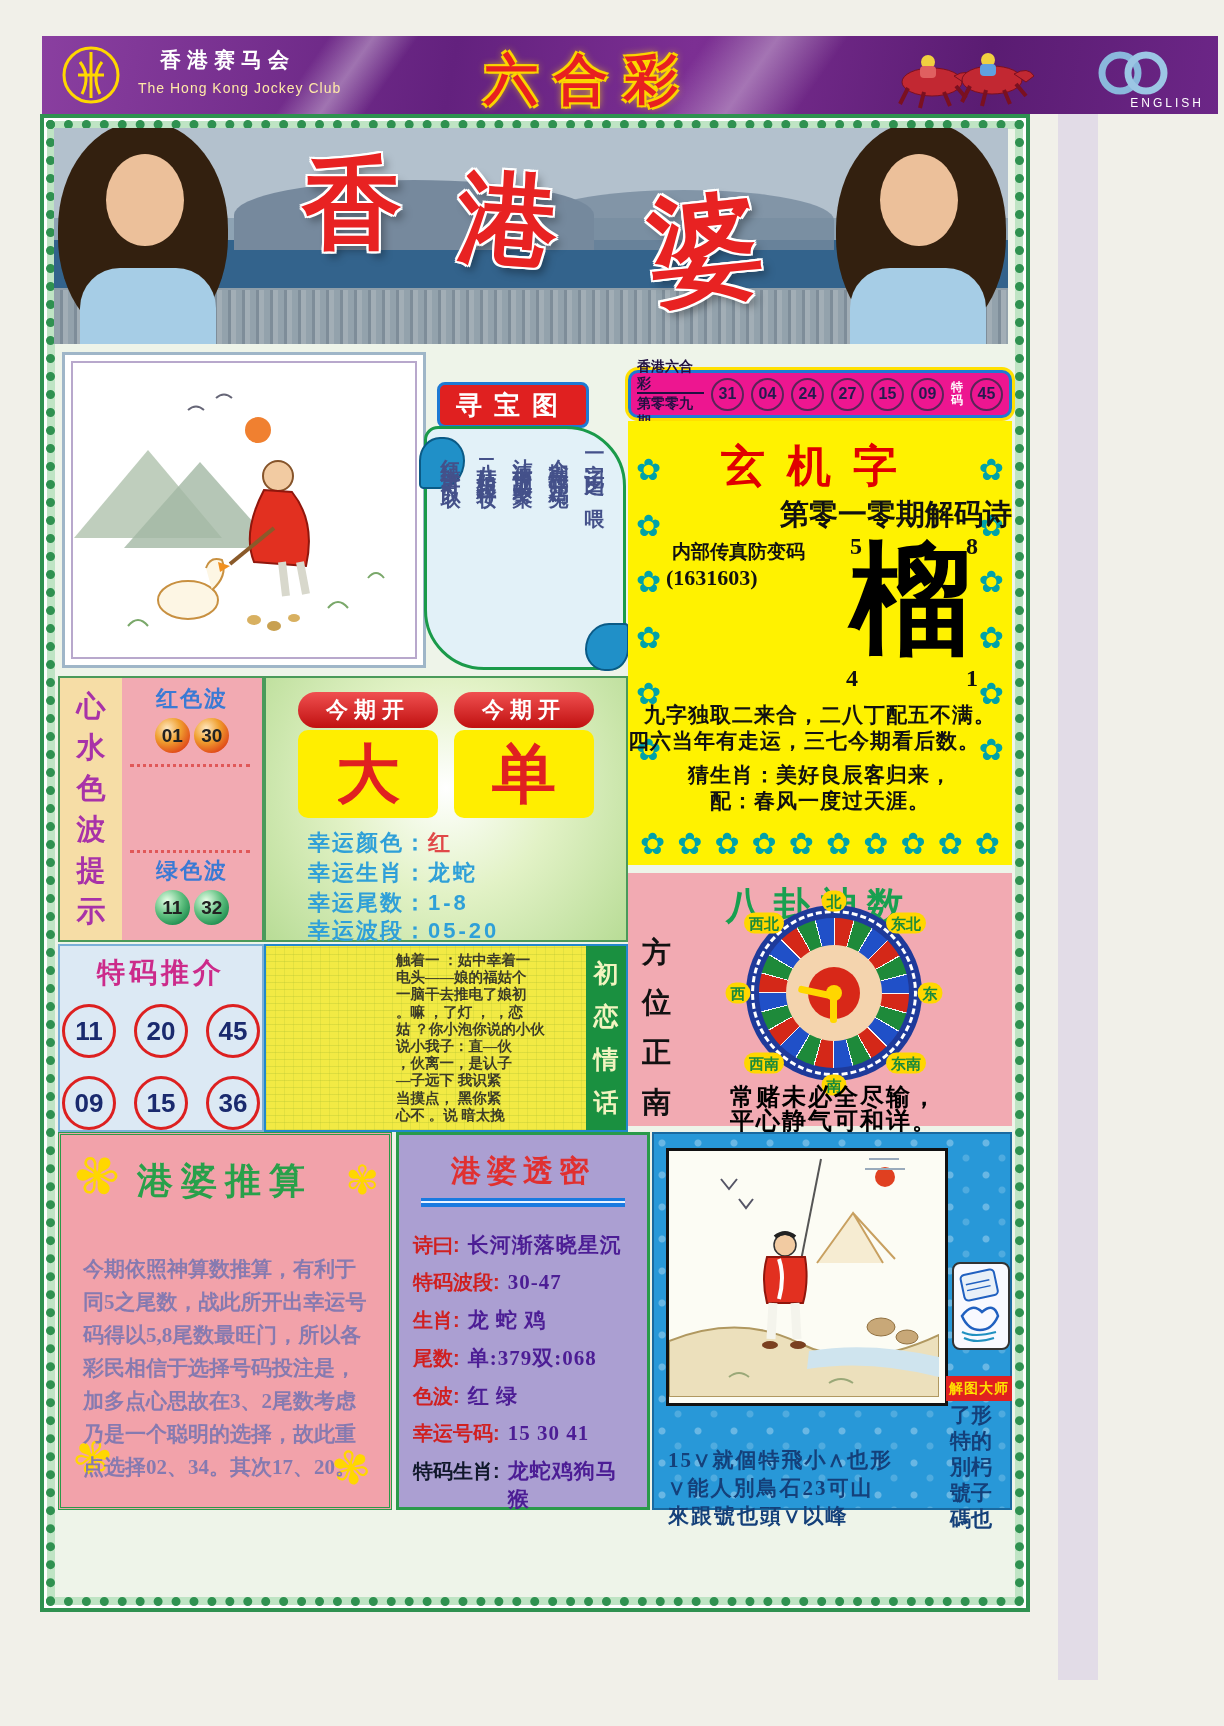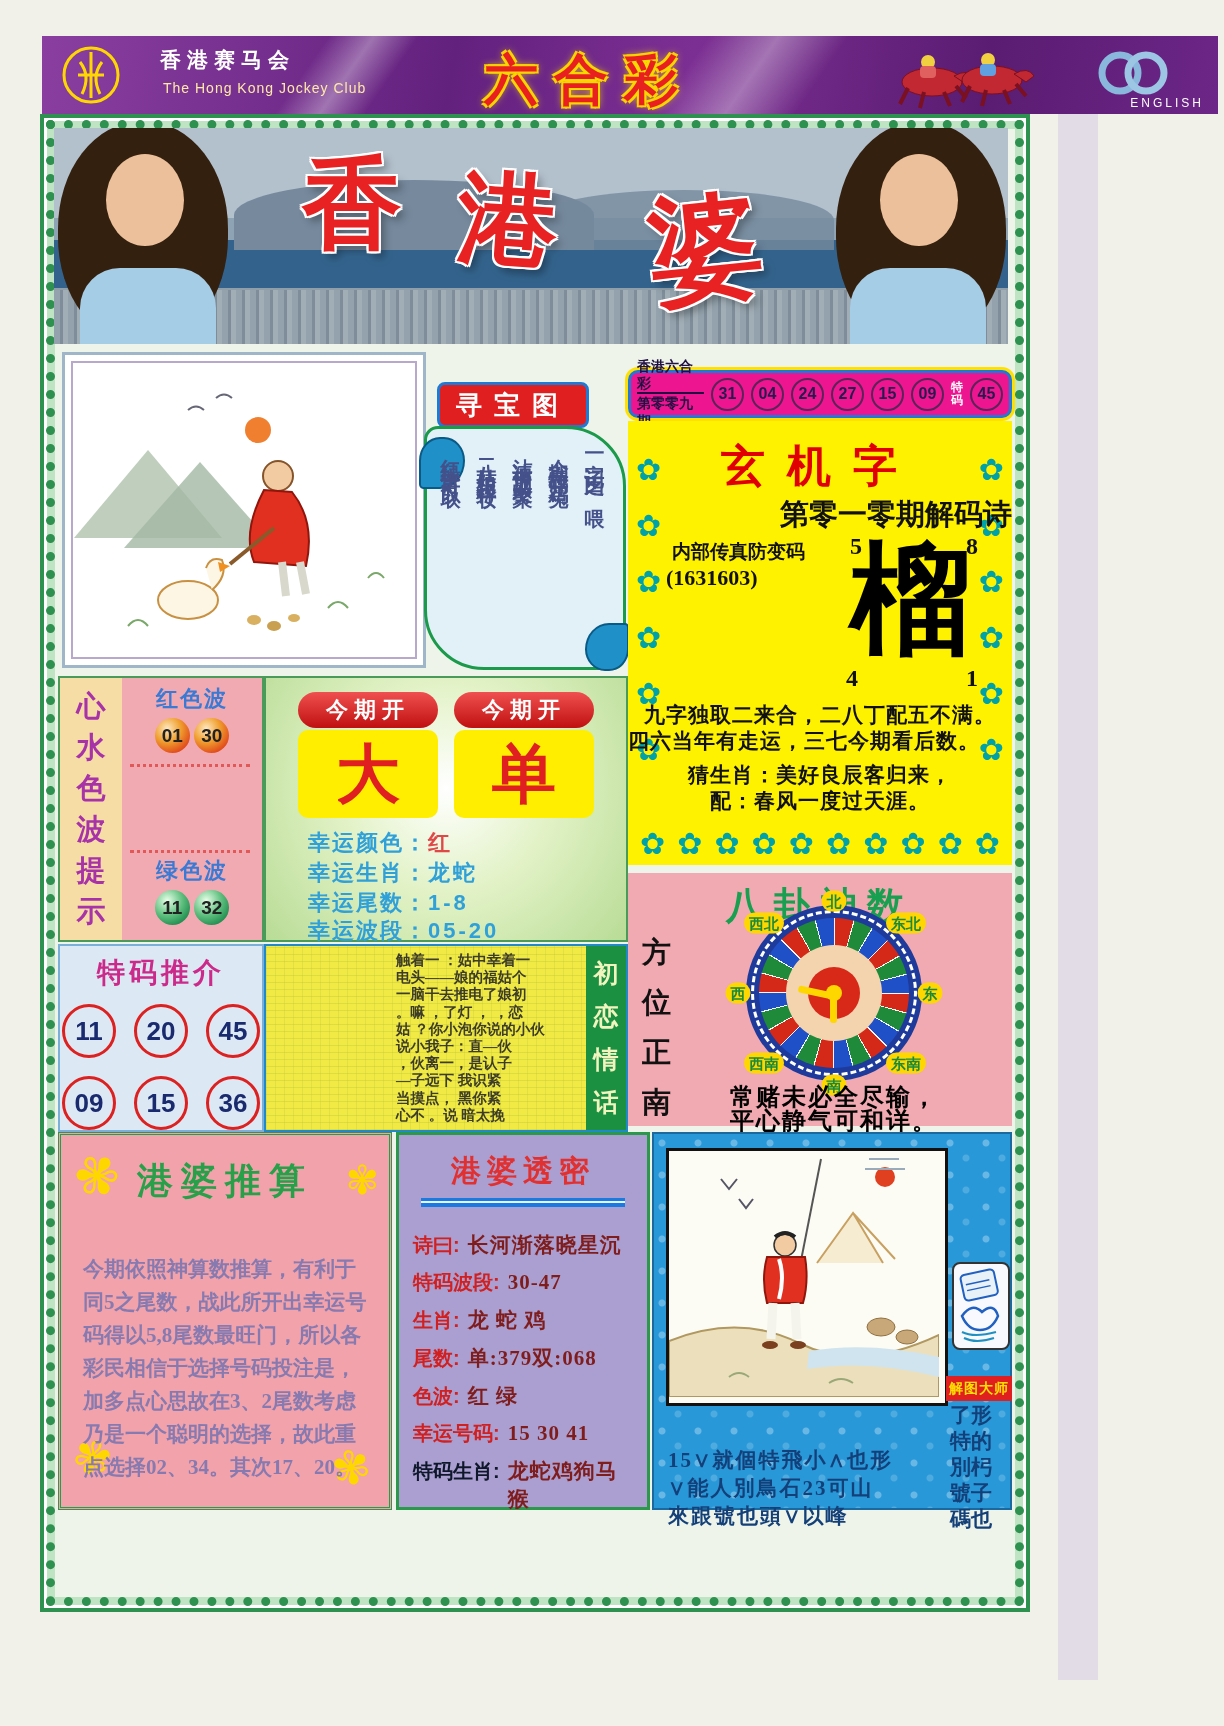--- a/index.html
+++ b/index.html
@@ -138,21 +138,21 @@
 
   
   .toumi{left:396px;top:1132px;width:254px;height:378px;background:#ab9fd2;
     border:3px solid #2a9a4a;box-sizing:border-box;}
   .toumi-title{color:#e03030;font-size:30px;font-weight:bold;letter-spacing:6px;font-family:"Liberation Serif",serif;}
   .dblline{height:9px;width:82%;margin:6px auto 0;
     background:linear-gradient(#1a7ae0 0 3px,#eaf4ff 3px 5px,#1a7ae0 5px 9px);}
   .toumi-row{display:flex;align-items:baseline;padding:0 14px;margin-top:10px;}
   .toumi-label{color:#d02020;font-size:20px;font-weight:bold;flex:none;}
   .toumi-label.yellow{color:#0f172a;}
-  .toumi-val{color:#7f1d1d;font-size:21px;font-weight:bold;font-family:"Liberation Serif",serif;margin-left:8px;letter-spacing:1px;}
+  .toumi-val{color:#4c1d95;font-size:21px;font-weight:bold;font-family:"Liberation Serif",serif;margin-left:8px;letter-spacing:1px;}
 
   
   .decode{left:652px;top:1132px;width:360px;height:378px;background-color:#2898d8;
     background-image:radial-gradient(circle at 8px 9px,rgba(255,255,255,.30) 3px,transparent 4px),
                      radial-gradient(circle at 24px 24px,rgba(255,255,255,.18) 3px,transparent 4px);
     background-size:36px 32px;border:2px solid #1a6aa0;box-sizing:border-box;}
   .dec-pic{position:absolute;left:12px;top:14px;width:276px;height:252px;background:#fcfcf4;border:3px solid #111;}
   .hands-box{position:absolute;left:298px;top:128px;width:54px;height:84px;background:#f8f9ff;
     border:2px solid #333;border-radius:8px;}
   .dec-label{position:absolute;left:292px;top:218px;width:66px;height:25px;background:#e02020;
@@ -169,21 +169,21 @@
   <div class="abs paper-edge"></div>
 
   <div class="abs masthead">
     <div class="streak" style="left:260px;"></div>
     <div class="streak" style="left:640px;width:140px;"></div>
     <svg class="abs" style="left:16px;top:6px;" width="66" height="66" viewBox="0 0 66 66">
       <circle cx="33" cy="33" r="27" fill="none" stroke="#ffd700" stroke-width="3"></circle>
       <path d="M33 10 V56 M22 20 Q33 34 24 52 M44 20 Q33 34 42 52 M20 33 H46" fill="none" stroke="#ffd700" stroke-width="3"></path>
     </svg>
     <div class="abs club-cn" style="left:118px;top:10px;">香港赛马会</div>
-    <div class="abs club-en" style="left:96px;top:44px;margin-left:25px;">The Hong Kong Jockey Club</div>
+    <div class="abs club-en" style="left:96px;top:44px;">The Hong Kong Jockey Club</div>
     <div class="abs mast-title" style="left:442px;top:8px;">六合彩</div>
     <svg class="abs" style="left:820px;top:4px;" width="200" height="70" viewBox="0 0 200 70">
       <g stroke="#7a1020" stroke-width="1" fill="#c22832">
         <ellipse cx="70" cy="42" rx="30" ry="14"></ellipse>
           <path d="M92 36 q14 -8 20 2 l-8 6 z"></path>
         <path d="M46 48 l-8 16 M62 52 l-4 16 M82 52 l6 14 M94 46 l10 12" stroke-width="4" fill="none"></path>
         <ellipse cx="130" cy="40" rx="30" ry="14"></ellipse>
           <path d="M152 34 q14 -8 20 2 l-8 6 z"></path>
         <path d="M108 46 l-8 16 M124 50 l-4 16 M142 50 l6 14 M154 44 l10 12" stroke-width="4" fill="none"></path>
       </g>

